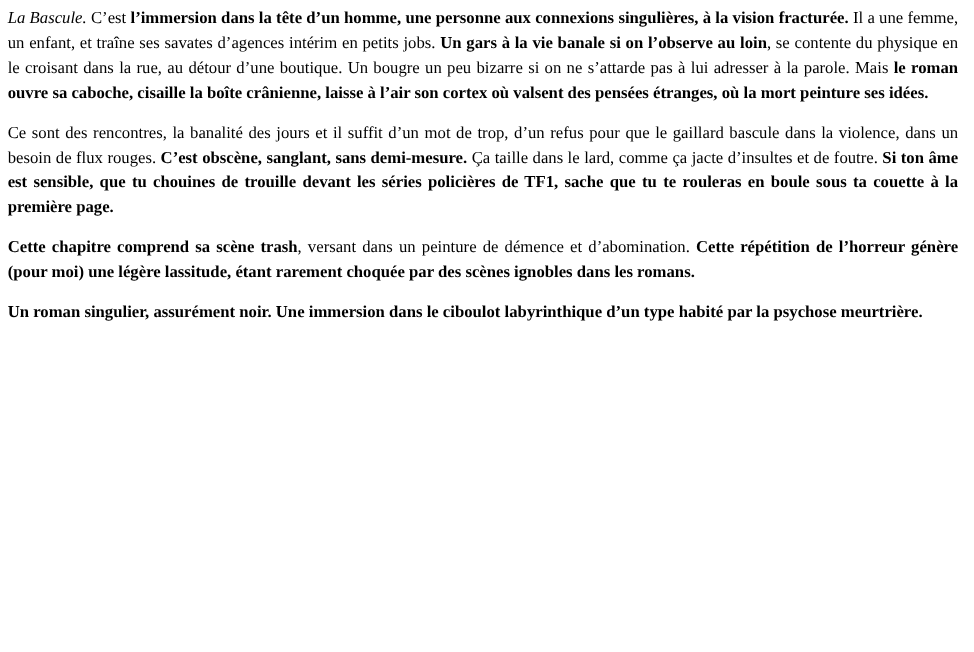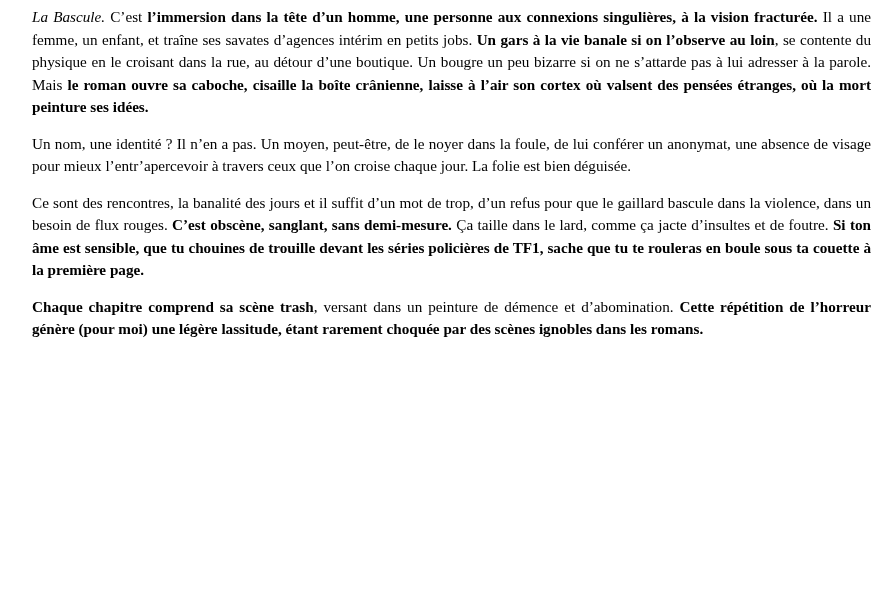--- a/index.html
+++ b/index.html
@@ -11,34 +11,34 @@
     width: 885px;
     height: 593px;
     font-family: "Liberation Serif", serif;
     color: #000000;
     overflow: hidden;
   }
   .page {
     box-sizing: border-box;
     width: 885px;
     height: 422px;
-    padding: 6px 14px 0 32px;
+    padding: 6px 14px 0 7px;
     font-family: Liberation Serif, serif;
   }
   .para {
     font-size: 15.2px;
     line-height: 1.48;
     text-align: justify;
     margin: 0 0 14px 0;
   }
   .para:last-child { margin-bottom: 0; }
   .b { font-weight: bold; }
   .i { font-style: italic; }
 </style>
 </head>
 <body>
 
 <div class="page">
   <p class="para"><span class="i">La Bascule.</span><span> C’est </span><span class="b">l’immersion dans la tête d’un homme, une personne aux connexions singulières, à la vision fracturée.</span><span> Il a une femme, un enfant, et traîne ses savates d’agences intérim en petits jobs. </span><span class="b">Un gars à la vie banale si on l’observe au loin</span><span>, se contente du physique en le croisant dans la rue, au détour d’une boutique. Un bougre un peu bizarre si on ne s’attarde pas à lui adresser à la parole. Mais </span><span class="b">le roman ouvre sa caboche, cisaille la boîte crânienne, laisse à l’air son cortex où valsent des pensées étranges, où la mort peinture ses idées.</span></p>
-  <p class="para"><span>Un nom, une identité ? Il n’en a pas. Un moyen, peut-être, de le noyer dans la foule, de lui conférer un anonymat, une absence de visage pour mieux l’entr’apercevoir à travers ceux que l’on croise chaque jour. La folie est bien déguisée.</span></p>
   <p class="para"><span>Ce sont des rencontres, la banalité des jours et il suffit d’un mot de trop, d’un refus pour que le gaillard bascule dans la violence, dans un besoin de flux rouges. </span><span class="b">C’est obscène, sanglant, sans demi-mesure.</span><span> Ça taille dans le lard, comme ça jacte d’insultes et de foutre. </span><span class="b">Si ton âme est sensible, que tu chouines de trouille devant les séries policières de TF1, sache que tu te rouleras en boule sous ta couette à la première page.</span></p>
-  <p class="para"><span class="b">Chaque chapitre comprend sa scène trash</span><span>, versant dans un peinture de démence et d’abomination. </span><span class="b">Cette répétition de l’horreur génère (pour moi) une légère lassitude, étant rarement choquée par des scènes ignobles dans les romans.</span></p>
+  <p class="para"><span class="b">Cette chapitre comprend sa scène trash</span><span>, versant dans un peinture de démence et d’abomination. </span><span class="b">Cette répétition de l’horreur génère (pour moi) une légère lassitude, étant rarement choquée par des scènes ignobles dans les romans.</span></p>
+  <p class="para"><span class="b">Un roman singulier, assurément noir. Une immersion dans le ciboulot labyrinthique d’un type habité par la psychose meurtrière.</span></p>
 </div>
 
 </body></html>

